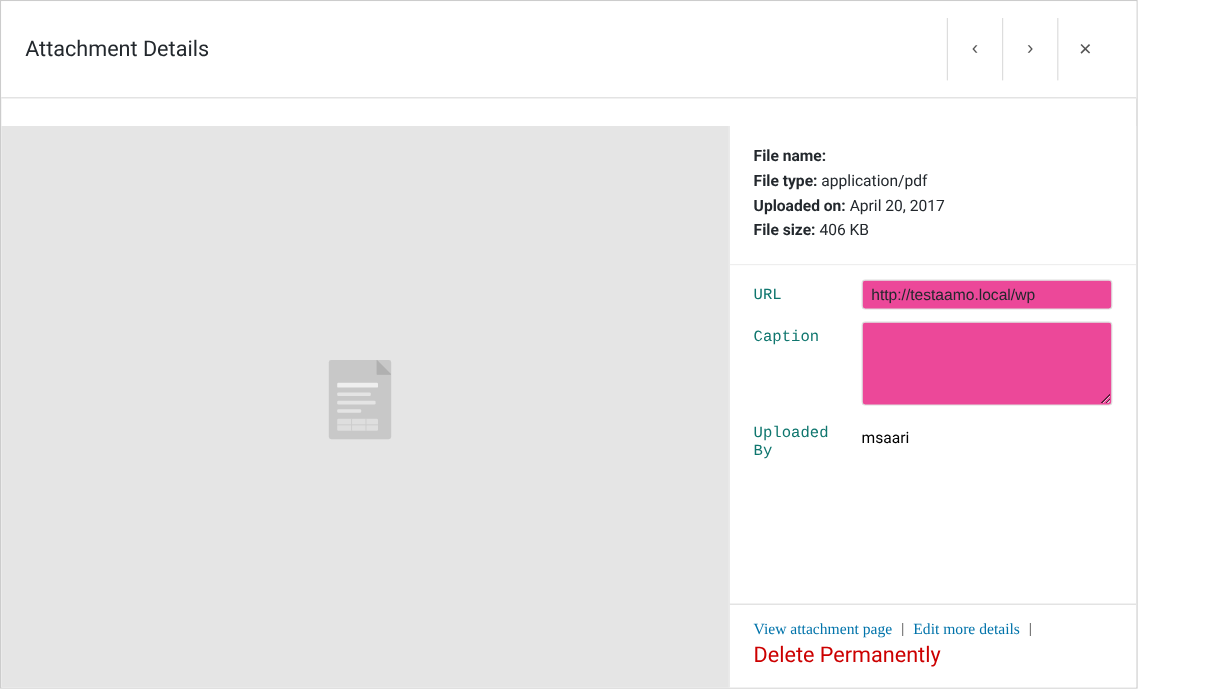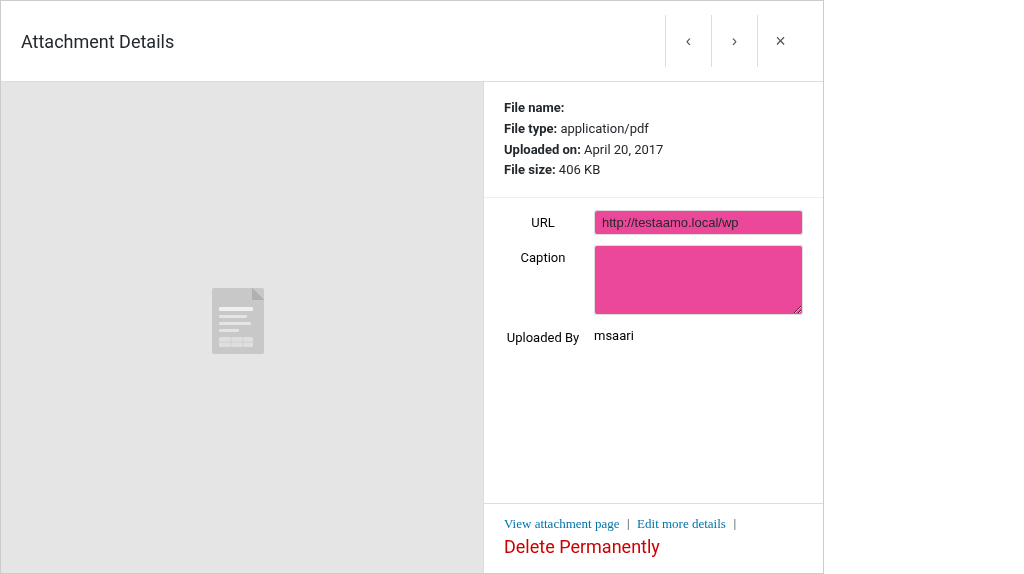--- a/index.html
+++ b/index.html
@@ -6,21 +6,21 @@
     body {
       font-family: -apple-system, BlinkMacSystemFont, "Segoe UI", Roboto, sans-serif;
       font-size: 13px;
       background: #fff;
       width: 1024px;
       height: 574px;
       overflow: hidden;
     }
 
     .modal {
-      width: 824px;
+      width: 948px;
       height: 574px;
       display: flex;
       flex-direction: column;
       border: 1px solid #ccc;
     }
 
     .modal-header {
       display: flex;
       align-items: center;
       justify-content: space-between;
@@ -67,20 +67,21 @@
       align-items: center;
       justify-content: center;
       color: #555;
       font-size: 18px;
     }
 
     .modal-body {
       display: flex;
       flex: 1;
       overflow: hidden;
+      margin-top: 23px;
     }
 
     .preview-area {
       flex: 1;
       background: #e5e5e5;
       display: flex;
       align-items: center;
       justify-content: center;
     }
 
@@ -110,26 +111,27 @@
     }
 
     .form-row {
       display: flex;
       align-items: flex-start;
       margin-bottom: 10px;
     }
 
     .form-label {
       width: 90px;
-      text-align: center;
+      text-align: left;
       padding-right: 12px;
       padding-top: 5px;
-      color: #000000;
+      color: #0f766e;
       font-size: 13px;
       flex-shrink: 0;
+      font-family: Liberation Mono, monospace;
     }
 
     .form-input {
       flex: 1;
       border: 1px solid #ddd;
       border-radius: 3px;
       padding: 4px 7px;
       font-size: 13px;
       color: #23282d;
       background: #ec4899;

